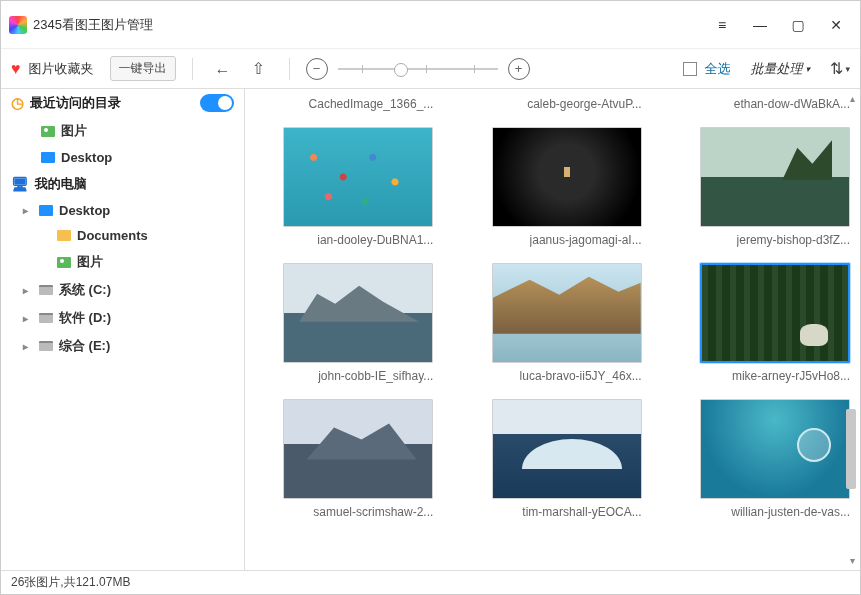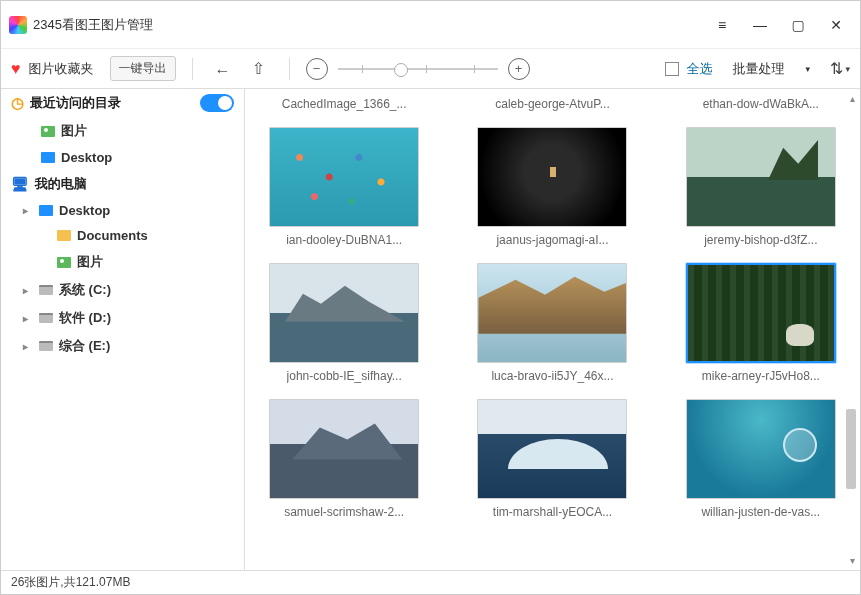--- a/index.html
+++ b/index.html
@@ -17,42 +17,42 @@
 .divider { width: 1px; height: 22px; background: #ddd; margin: 0 8px; }
 .nav-btn { width: 28px; height: 28px; display: flex; align-items: center; justify-content: center; cursor: pointer; color: #555; font-size: 16px; }
 .zoom-wrap { display: flex; align-items: center; gap: 10px; }
 .zoom-btn { width: 22px; height: 22px; border: 1.5px solid #666; border-radius: 50%; display: flex; align-items: center; justify-content: center; font-size: 13px; color: #666; cursor: pointer; }
 .slider { width: 160px; height: 2px; background: #ccc; position: relative; }
 .slider::after { content:""; position:absolute; left:35%; top:-5px; width:12px; height:12px; border-radius:50%; background:#fff; border:1px solid #aaa; }
 .slider .tick { position:absolute; top:-3px; width:1px; height:8px; background:#bbb; }
 .toolbar .spacer { flex: 1; }
 .chk { width: 14px; height: 14px; border: 1px solid #888; }
 .sel-all { font-size: 13px; color: #0369a1; margin-right: 12px; }
-.batch { font-size: 13px; color: #333; cursor: pointer; display: flex; align-items: center; gap: 21px; margin-right: 12px; }
+.batch { font-size: 13px; color: #333; cursor: pointer; display: flex; align-items: center; gap: 3px; margin-right: 12px; font-style: italic; }
 .sort-btn { font-size: 16px; color: #444; cursor: pointer; display: flex; align-items: center; gap: 2px; }
 .dropdown-arrow { font-size: 9px; }
 .body { flex: 1; display: flex; overflow: hidden; }
 .sidebar { width: 244px; border-right: 1px solid #ddd; display: flex; flex-direction: column; font-size: 13px; color: #333; }
 .side-row { display: flex; align-items: center; padding: 5px 10px; gap: 6px; cursor: pointer; font-weight: bold; }
 .side-row.header { font-weight: bold; color: #222; }
 .side-row.child { padding-left: 40px; }
 .side-row.grandchild { padding-left: 56px; align-items: center; }
 .recent-icon { color: #f6a623; font-size: 15px; }
 .toggle { margin-left: auto; width: 34px; height: 18px; background: #1e90ff; border-radius: 10px; position: relative; }
 .toggle::after { content:""; position:absolute; right:2px; top:2px; width:14px; height:14px; background:#fff; border-radius:50%; }
 .pc-icon { color: #1e6fd8; font-size: 14px; }
 .folder-icon { width: 14px; height: 11px; background: #f5c04f; border-radius: 1px; position: relative; flex-shrink:0; }
 .pic-icon { width: 14px; height: 11px; background: #5cb85c; border-radius: 1px; position: relative; flex-shrink:0; }
 .pic-icon::after{content:"";position:absolute;left:3px;top:2px;width:4px;height:4px;background:#fff;border-radius:50%;}
 .desk-icon { width: 14px; height: 11px; background: #1e90ff; border-radius: 1px; flex-shrink:0; }
 .drive-icon { width: 14px; height: 10px; background: #bbb; border-radius: 1px; border-top:2px solid #888; flex-shrink:0; }
 .expand { color: #888; font-size: 10px; width: 10px; }
 .content { flex: 1; overflow-y: auto; padding: 4px 10px 0 10px; position: relative; }
 .grid { display: grid; grid-template-columns: repeat(3, 1fr); gap: 16px 30px; }
-.thumb-item { display: flex; flex-direction: column; align-items: center; gap: 6px; }
+.thumb-item { display: flex; flex-direction: column; align-items: flex-end; gap: 6px; }
 .thumb { width: 150px; height: 100px; border: 1px solid #d0d0d0; background: #eee; border-radius: 1px; overflow:hidden; position:relative; }
 .thumb.selected { border: 2px solid #1e90ff; box-shadow: 0 0 0 1px rgba(30,144,255,.3); }
 .fname { font-size: 12px; color: #666; max-width: 160px; white-space: nowrap; overflow: hidden; text-overflow: ellipsis; text-align: center; }
 .row0 .thumb { height: 0; border: none; }
 .row0 { margin-top: -2px; }
 .statusbar { height: 24px; border-top: 1px solid #ddd; display: flex; align-items: center; padding: 0 10px; font-size: 12px; color: #444; }
 .content-scroll { position:absolute; right:2px; top:0; bottom:0; width:14px; }
 .content-scroll .thumb-bar{position:absolute;right:2px;top:320px;width:10px;height:80px;background:#c8c8c8;border-radius:2px;}
 .content-scroll .arrow{position:absolute;right:3px;font-size:10px;color:#888;}
 

